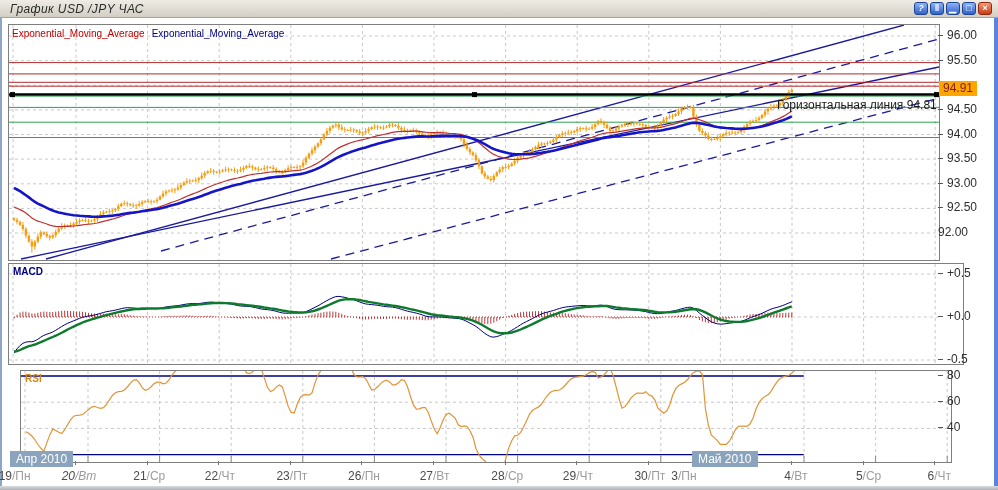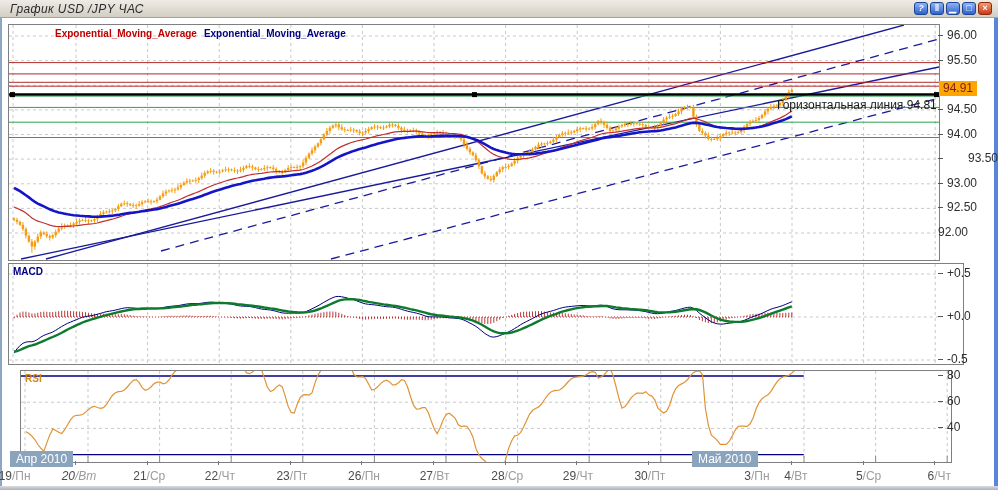--- a/index.html
+++ b/index.html
@@ -11,21 +11,21 @@
   .winbtns{position:absolute;right:6px;top:2px;display:flex;gap:2px;}
   .winbtn{width:14px;height:13px;border-radius:3px;box-sizing:border-box;
     background:linear-gradient(#8db3f5,#2f62cc);border:1px solid #1c4596;color:#fff;
     font-size:9px;line-height:11px;text-align:center;font-weight:bold;cursor:default;}
   .winbtn.close{background:linear-gradient(#f09a76,#c93a16);border-color:#93280b;}
   .edge-l{position:absolute;left:0;top:18px;width:2px;height:472px;background:#8ea6c6;}
   .edge-r{position:absolute;right:0;top:18px;width:4px;height:472px;background:#5b85dd;}
   .edge-b{position:absolute;left:0;top:486px;width:998px;height:4px;background:linear-gradient(#d8dbde,#aeb2b8);}
   .panel{position:absolute;border:1px solid #7f7f7f;background:#fff;}
   .panel svg{position:absolute;left:0;top:0;}
-  .legend{position:absolute;left:3px;top:3px;font-size:10px;font-weight:bold;white-space:nowrap;z-index:5;margin-left:43px;}
+  .legend{position:absolute;left:3px;top:3px;font-size:10px;font-weight:normal;white-space:nowrap;z-index:5;}
   .legend .ema1{color:#c00000;margin-right:7px;}
   .legend .ema2{color:#000080;}
   .pane-label{position:absolute;left:4px;top:2px;font-size:10px;font-weight:bold;z-index:5;}
   #macd-label{color:#000080;}
   #rsi-label{color:#d4891c;}
   .annotation{position:absolute;left:777px;top:98px;font-size:12px;color:#1c1c1c;white-space:nowrap;z-index:6;}
   .ylab{position:absolute;left:938px;display:flex;align-items:center;height:14px;font-size:12px;color:#2e2e2e;white-space:nowrap;}
   .ylab .dash{width:5px;height:1px;background:#555;margin-right:4px;}
   .price-now{position:absolute;left:939px;background:#ffa500;color:#7f1d1d;font-size:12px;
     padding:0 4px;height:15px;line-height:15px;z-index:7;}
@@ -966,21 +966,21 @@
       <span>95.50</span>
     </div>
     <div class="ylab" style="top: 102px;">
       <span class="dash"></span>
       <span>94.50</span>
     </div>
     <div class="ylab" style="top: 127px;">
       <span class="dash"></span>
       <span>94.00</span>
     </div>
-    <div class="ylab" style="top: 151px; gap: 21px;">
+    <div class="ylab" style="top: 151px;">
       <span class="dash"></span>
       <span>93.50</span>
     </div>
     <div class="ylab" style="top: 176px;">
       <span class="dash"></span>
       <span>93.00</span>
     </div>
     <div class="ylab" style="top: 200px;">
       <span class="dash"></span>
       <span>92.50</span>
@@ -1029,21 +1029,21 @@
     <div class="xlab" style="left: 331.4px;"><span class="num">26</span><span class="day">/Пн</span></div>
     <div class="xtick" style="left: 433px;"></div>
     <div class="xlab" style="left: 403px;"><span class="num">27</span><span class="day">/Вт</span></div>
     <div class="xtick" style="left: 504.6px;"></div>
     <div class="xlab" style="left: 474.6px;"><span class="num">28</span><span class="day">/Ср</span></div>
     <div class="xtick" style="left: 576.2px;"></div>
     <div class="xlab" style="left: 546.2px;"><span class="num">29</span><span class="day">/Чт</span></div>
     <div class="xtick" style="left: 647.8px;"></div>
     <div class="xlab" style="left: 617.8px;"><span class="num">30</span><span class="day">/Пт</span></div>
     <div class="xtick" style="left: 719.4px;"></div>
-    <div class="xlab" style="left: 721px;"><span class="num">3</span><span class="day">/Пн</span></div>
+    <div class="xlab" style="left: 648px;"><span class="num">3</span><span class="day">/Пн</span></div>
     <div class="xtick" style="left: 791px;"></div>
     <div class="xlab" style="left: 761px;"><span class="num">4</span><span class="day">/Вт</span></div>
     <div class="xtick" style="left: 862.6px;"></div>
     <div class="xlab" style="left: 832.6px;"><span class="num">5</span><span class="day">/Ср</span></div>
     <div class="xtick" style="left: 934.2px;"></div>
     <div class="xlab" style="left: 904.2px;"><span class="num">6</span><span class="day">/Чт</span></div>
   </div>
 <div class="badge" id="badge-apr" style="left: 10px;">Апр 2010</div>
 <div class="badge" id="badge-may" style="left: 692px;">Май 2010</div>
 

